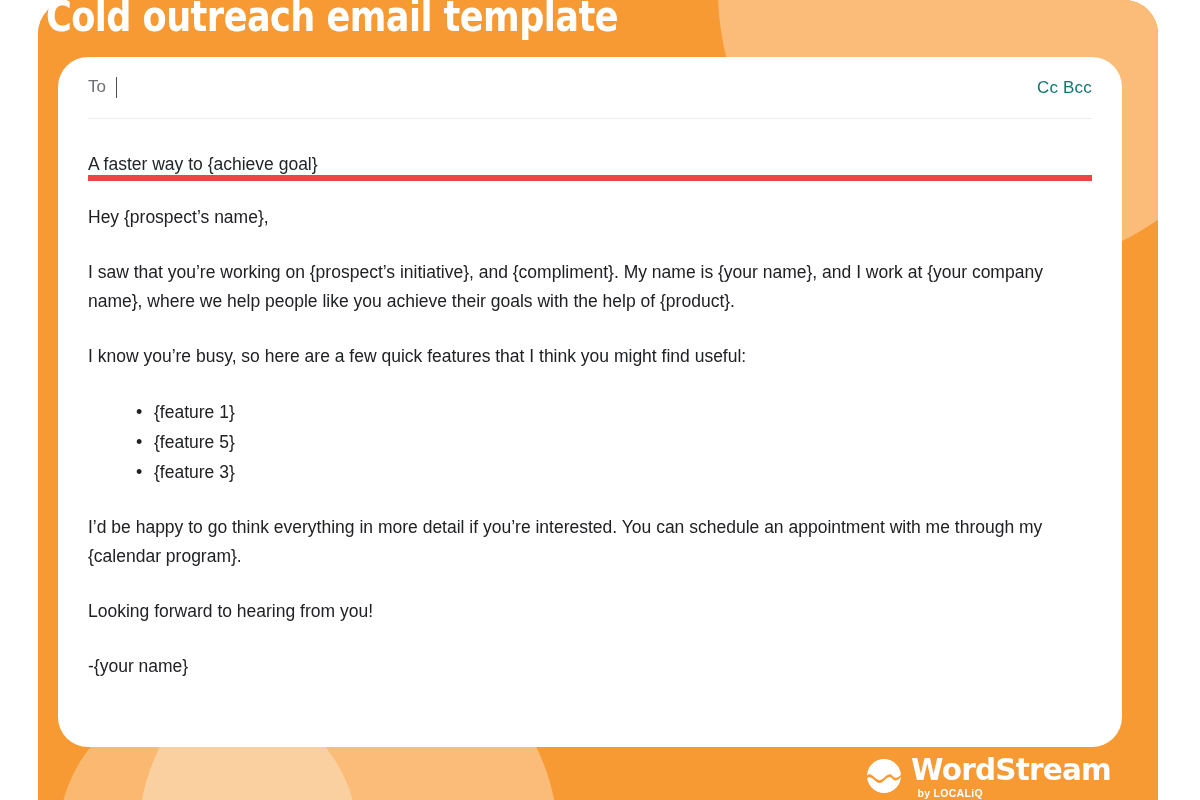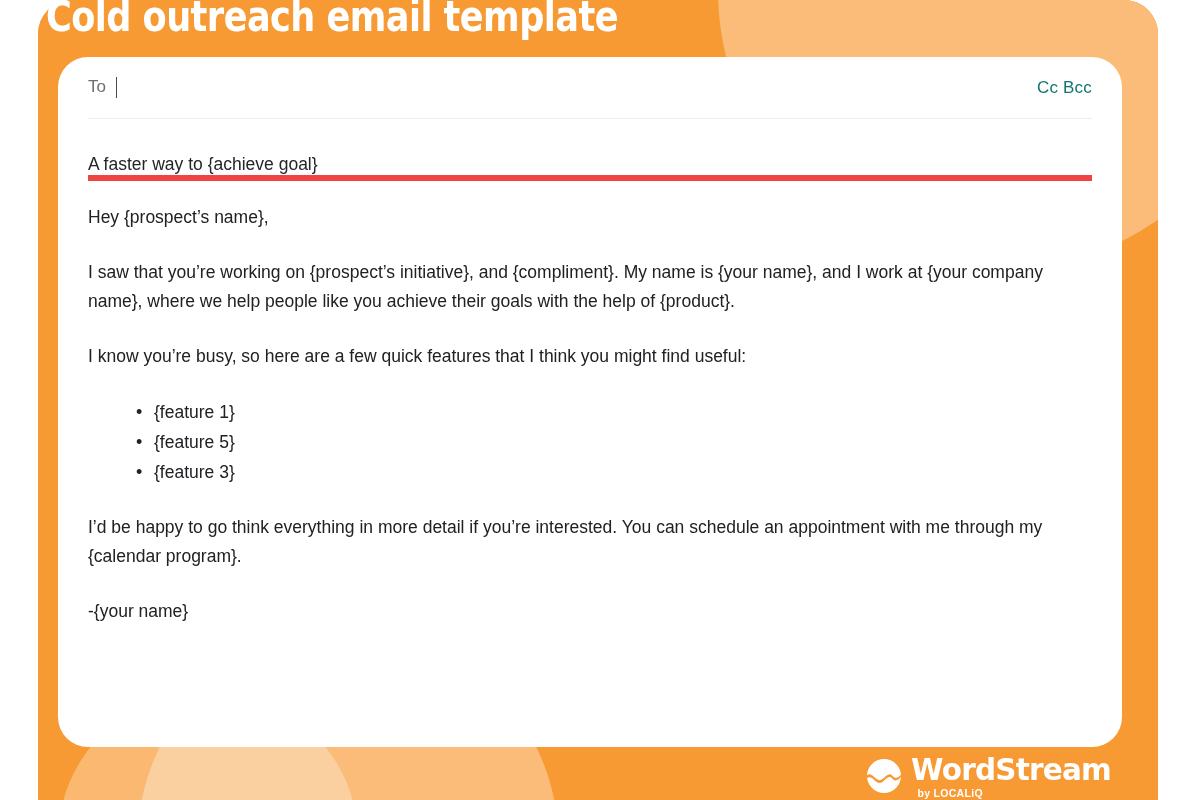--- a/index.html
+++ b/index.html
@@ -230,20 +230,21 @@
   <div id="email-body">
     <p class="body-para">Hey {prospect’s name},</p>
     <p class="body-para">I saw that you’re working on {prospect’s initiative}, and {compliment}. My name is {your name}, and I work at {your company name}, where we help people like you achieve their goals with the help of {product}.</p>
     <p class="body-para">I know you’re busy, so here are a few quick features that I think you might find useful:</p>
     <ul id="feature-list">
       <li>{feature 1}</li>
       <li>{feature 5}</li>
       <li>{feature 3}</li>
     </ul>
     <p class="body-para">I’d be happy to go think everything in more detail if you’re interested. You can schedule an appointment with me through my {calendar program}.</p>
+    <p class="body-para">Looking forward to hearing from you!</p>
     <p class="body-para">-{your name}</p>
   </div>
 
 </div>
 
 <div id="wordstream-logo">
   <svg id="wordstream-mark" viewBox="0 0 36 36">
     <circle cx="18" cy="18" r="17" fill="#ffffff"></circle>
     <path d="M0.6 18 C5 12.6, 9.2 22.2, 13.6 22.2 C18 22.2, 22.2 12.6, 26.6 18 C29.6 21.6, 32.8 19.4, 35.4 16.2 L35.4 18.6 C32.6 22, 29.4 24.2, 26.2 20.4 C21.8 15.2, 18 25, 13.6 25 C9.2 25, 5.2 15.6, 0.6 20.6 Z" fill="#F89A33"></path>
   </svg>

